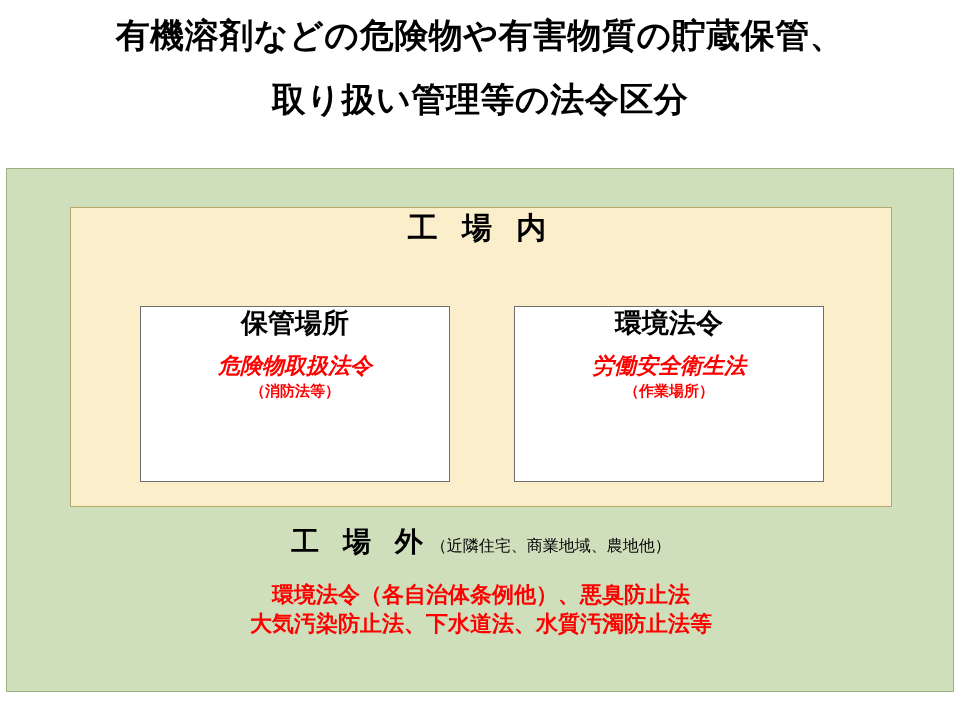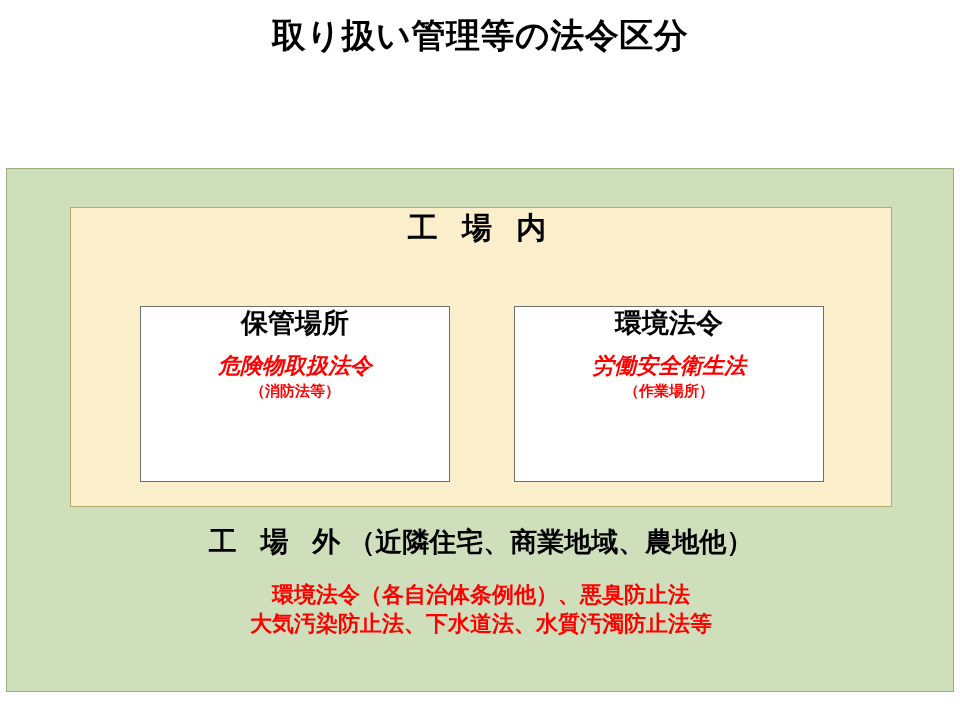--- a/index.html
+++ b/index.html
@@ -123,38 +123,39 @@
     font-size: 28px;
     font-weight: bold;
     color: #000000;
     line-height: 1.1;
     white-space: nowrap;
   }
   .outside-heading .label {
     letter-spacing: 8px;
   }
   .outside-heading .note {
-    font-size: 27px;
-    font-weight: bold;
+    font-size: 16px;
+    font-weight: normal;
     letter-spacing: 0;
   }
   .outside-laws {
     margin-top: 22px;
     font-size: 22px;
     font-weight: bold;
     color: #ff0000;
     line-height: 1.35;
   }
 </style>
 </head>
 <body>
 
 <div class="page">
 
   <div class="title-block">
+    <div class="title-line line1">有機溶剤などの危険物や有害物質の貯蔵保管、</div>
     <div class="title-line line2">取り扱い管理等の法令区分</div>
   </div>
 
   <div class="outer-box">
 
     <div class="inner-box">
       <div class="inner-title">工 場 内</div>
 
       <div class="subbox-row">
 

